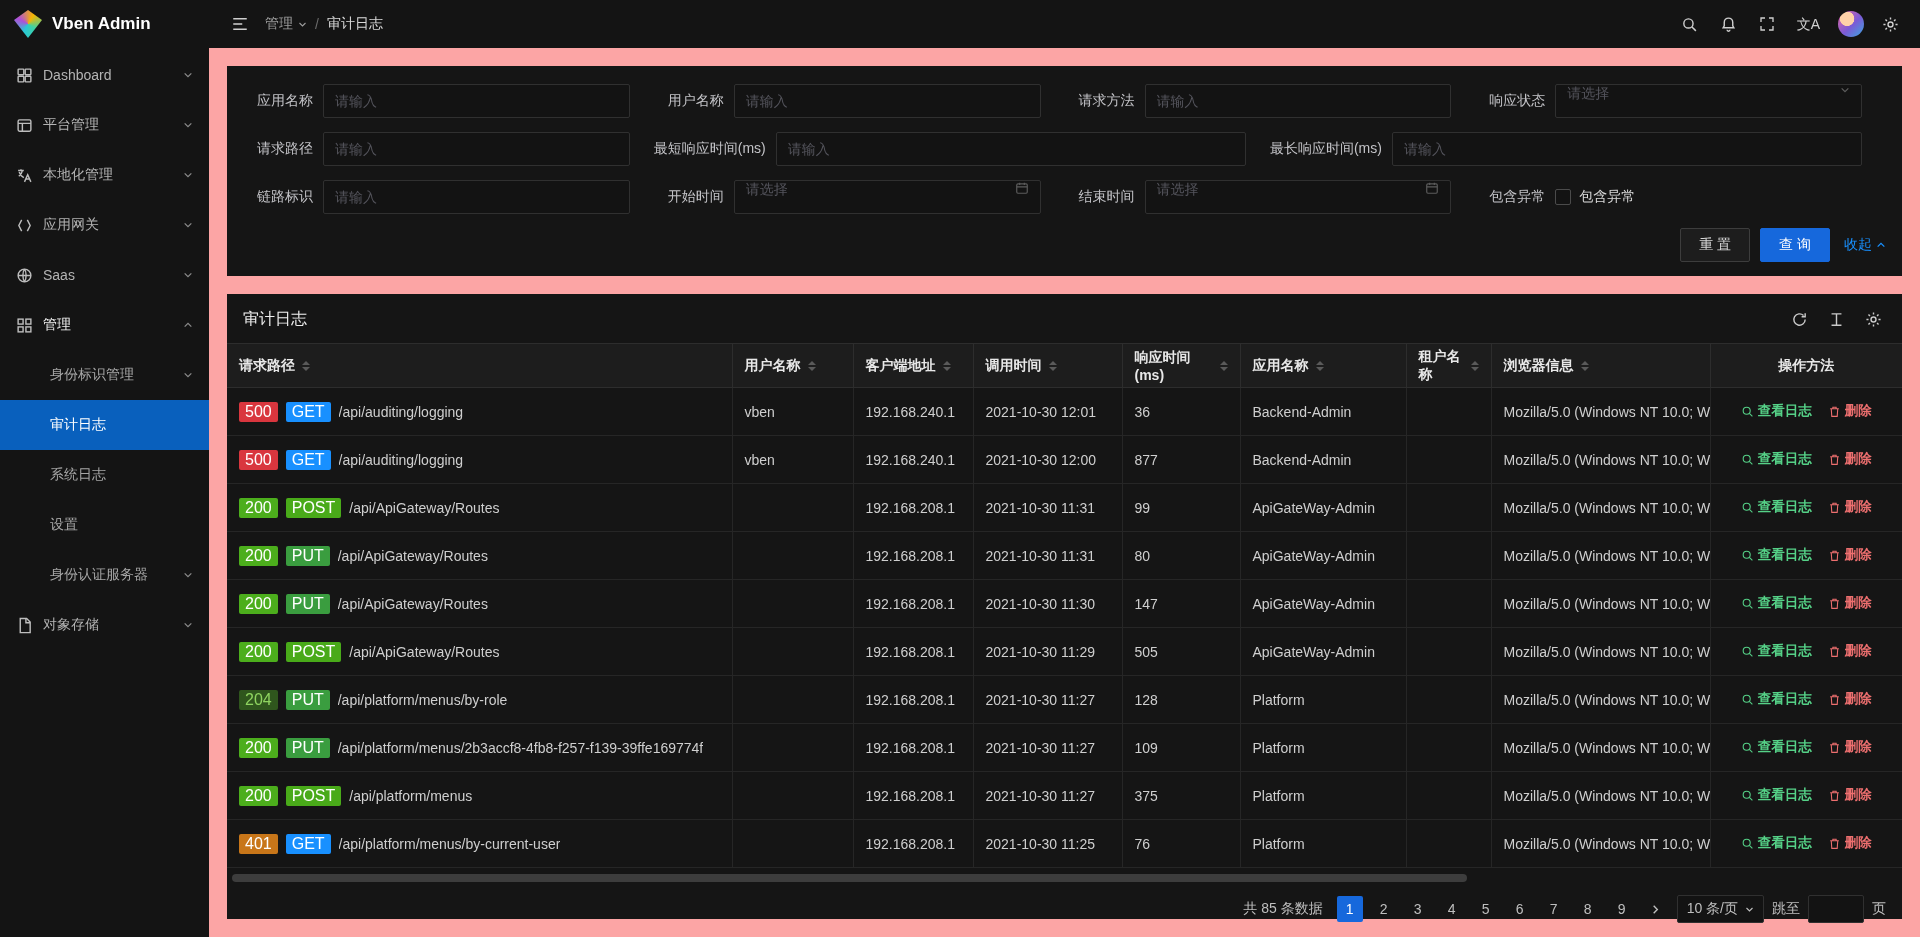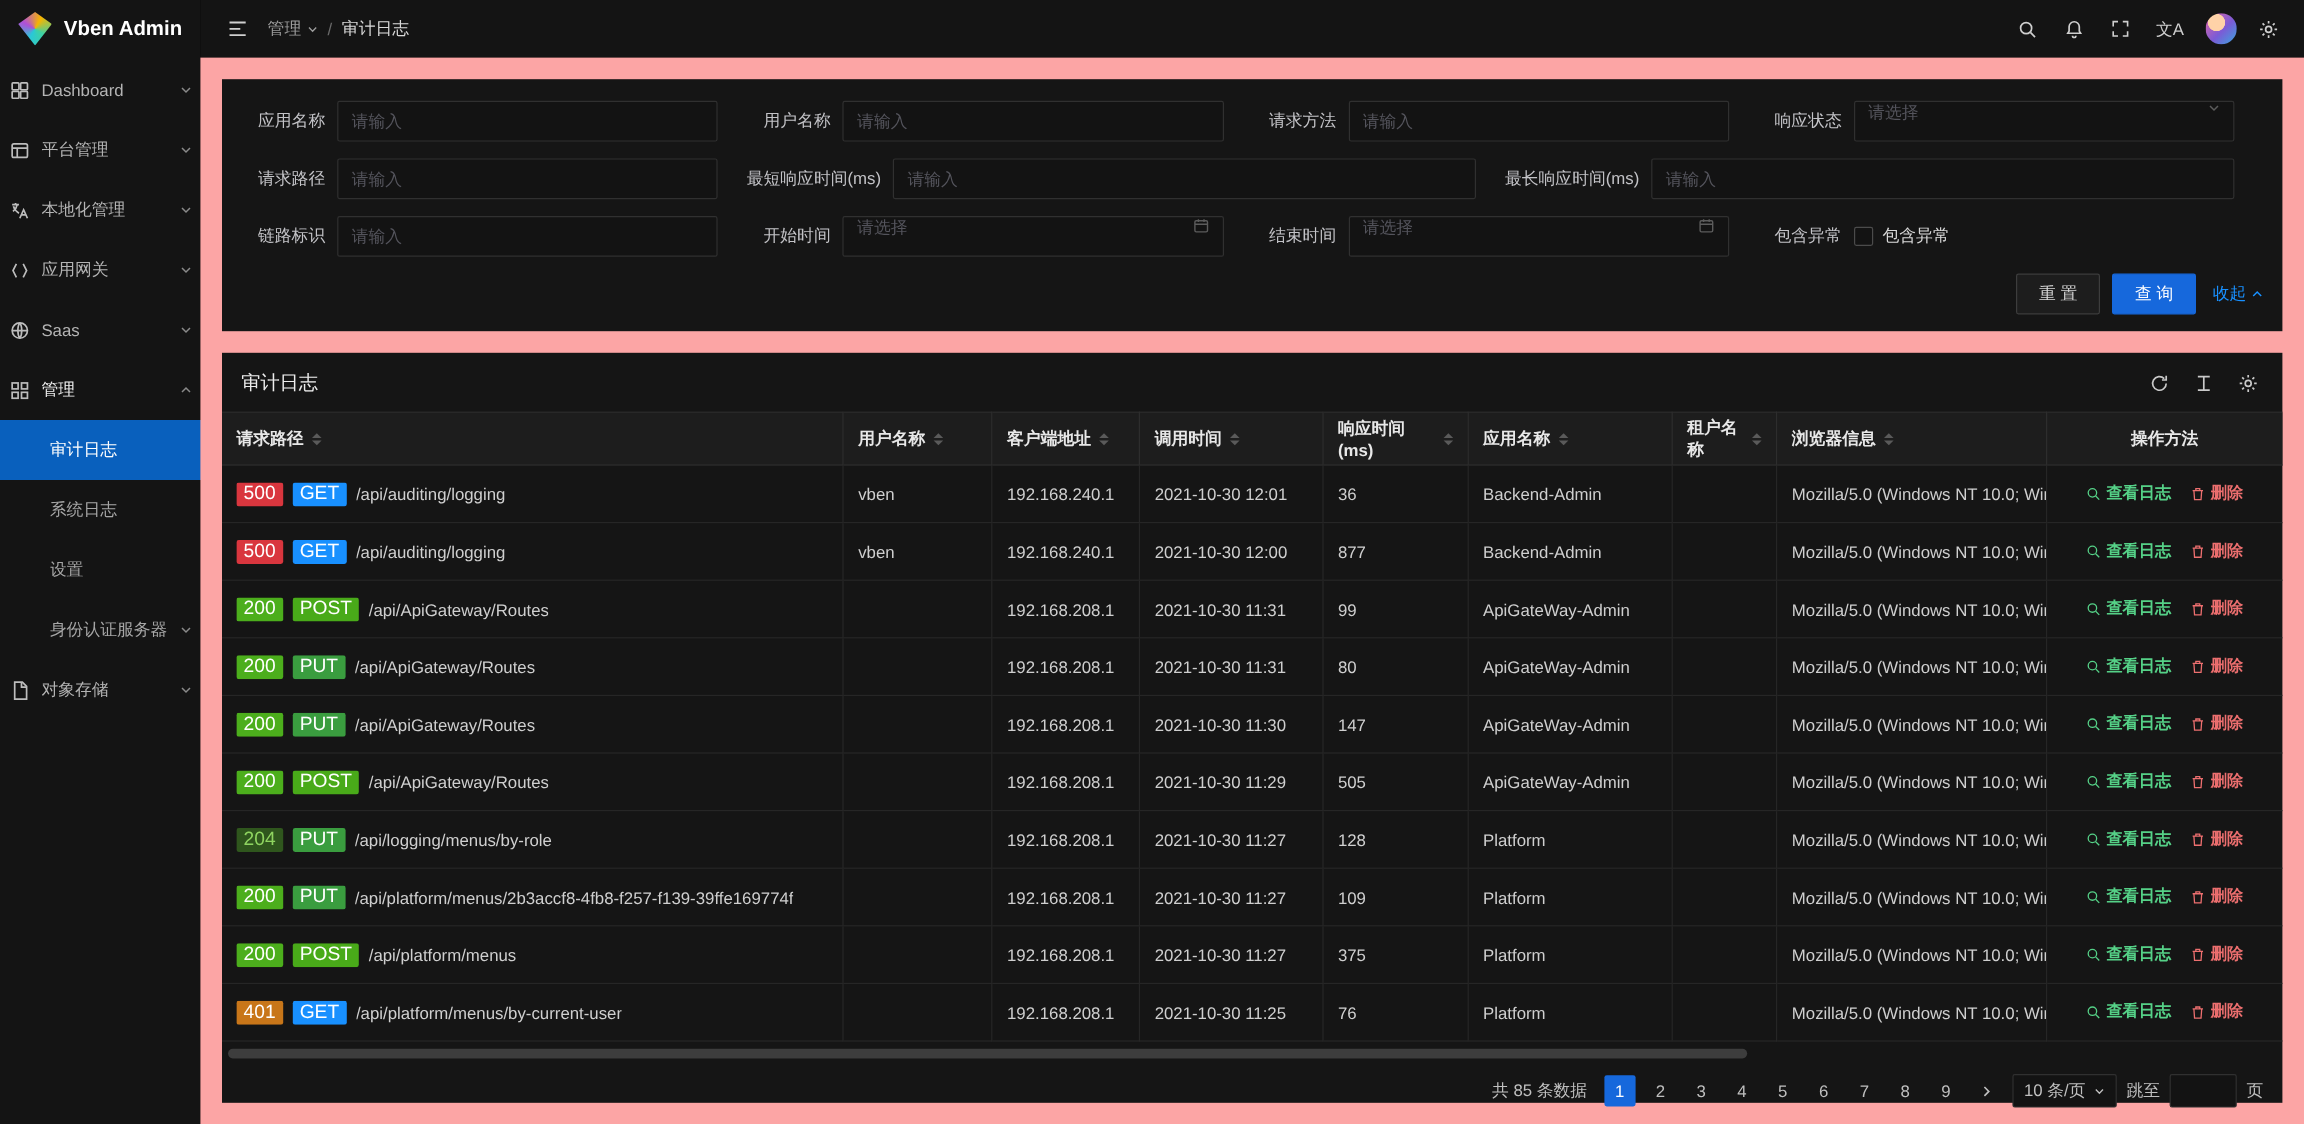--- a/index.html
+++ b/index.html
@@ -4,21 +4,21 @@
 <style>
   * { margin:0; padding:0; box-sizing:border-box; }
   html,body { width:1920px; height:937px; background:#000; }
   body {
     font-family:"Liberation Sans","DejaVu Sans",sans-serif;
     font-size:14px; color:#d9d9d9; display:flex; overflow:hidden;
   }
   svg { display:block; }
 
   
-  .sidebar { width:167px; flex-shrink:0; background:#141414; display:flex; flex-direction:column;align-items:center; }
+  .sidebar { width:209px; flex-shrink:0; background:#141414; display:flex; flex-direction:column; }
   .logo { height:48px; display:flex; align-items:center; gap:10px; padding:0 14px; }
   .logo-icon { width:28px; height:28px; flex-shrink:0;
     background:conic-gradient(from 210deg,#29c8d8,#b04fd8,#f7b500,#3fd2a0,#29c8d8);
     clip-path:polygon(50% 0,100% 36%,50% 100%,0 36%); }
   .logo-text { font-size:17px; font-weight:700; color:#fff; white-space:nowrap; }
   .menu { flex:1; padding-top:2px; }
   .menu-item { height:50px; display:flex; align-items:center; gap:10px; padding:0 16px;
     color:#b4b4b4; cursor:pointer; white-space:nowrap; }
   .menu-item .mi-label { flex:1; overflow:hidden; text-overflow:ellipsis; }
   .menu-icon { width:17px; height:17px; color:#bdbdbd; flex-shrink:0; }
@@ -199,20 +199,28 @@
             <rect x="14" y="14" width="7" height="7"></rect>
           </svg>
         </span>
       <span class="mi-label">管理</span>
       <span class="chev">
           <svg viewBox="0 0 12 12" width="10" height="10" fill="none" stroke="currentColor" stroke-width="1.5">
             <path d="M2 8l4-4 4 4"></path>
           </svg>
         </span>
     </div>
+    <div class="menu-item submenu-item">
+      <span class="mi-label">身份标识管理</span>
+      <span class="chev">
+          <svg viewBox="0 0 12 12" width="10" height="10" fill="none" stroke="currentColor" stroke-width="1.5">
+            <path d="M2 4l4 4 4-4"></path>
+          </svg>
+        </span>
+    </div>
     <div class="menu-item submenu-item active">
       <span class="mi-label">审计日志</span>
     </div>
     <div class="menu-item submenu-item">
       <span class="mi-label">系统日志</span>
     </div>
     <div class="menu-item submenu-item">
       <span class="mi-label">设置</span>
     </div>
     <div class="menu-item submenu-item">
@@ -672,21 +680,21 @@
                     <path d="M4 7h16M9 7V4h6v3M6 7l1 14h10l1-14"></path>
                   </svg>
                   <span>删除</span>
                 </a></td>
           </tr>
           <tr>
             <td>
                 <span class="cell-flex">
                   <span class="badge s204">204</span>
                   <span class="badge mPUT">PUT</span>
-                  <span class="path-text">/api/logging/menus/by-role</span>
+                  <span class="path-text">/api/platform/menus/by-role</span>
                 </span>
               </td>
             <td></td>
             <td>192.168.208.1</td>
             <td>2021-10-30 11:27</td>
             <td>128</td>
             <td>Platform</td>
             <td></td>
             <td>Mozilla/5.0 (Windows NT 10.0; Win</td>
             <td class="c-actions"><a class="act view">

